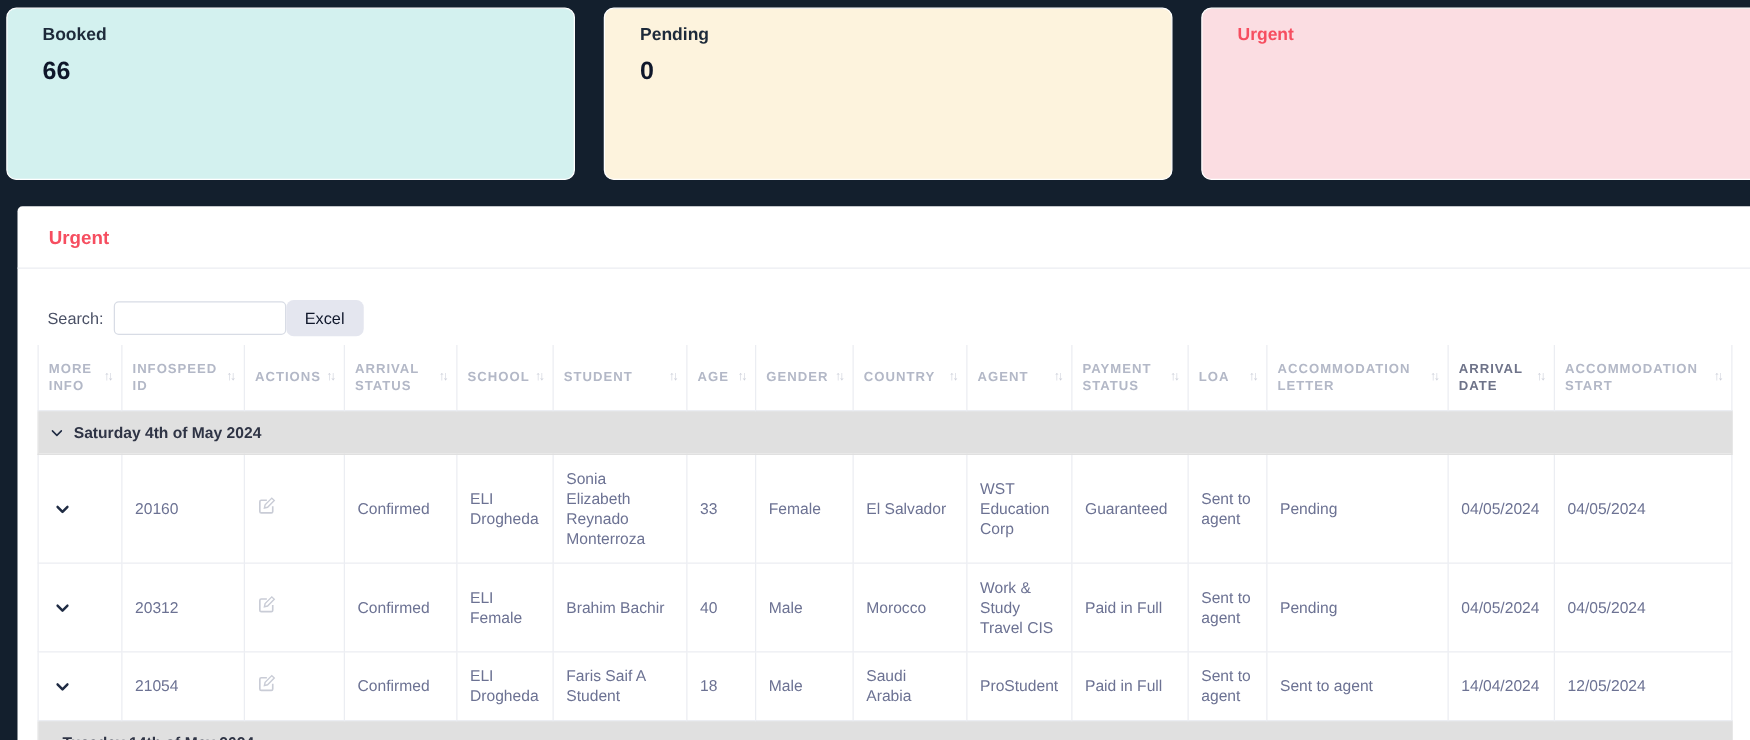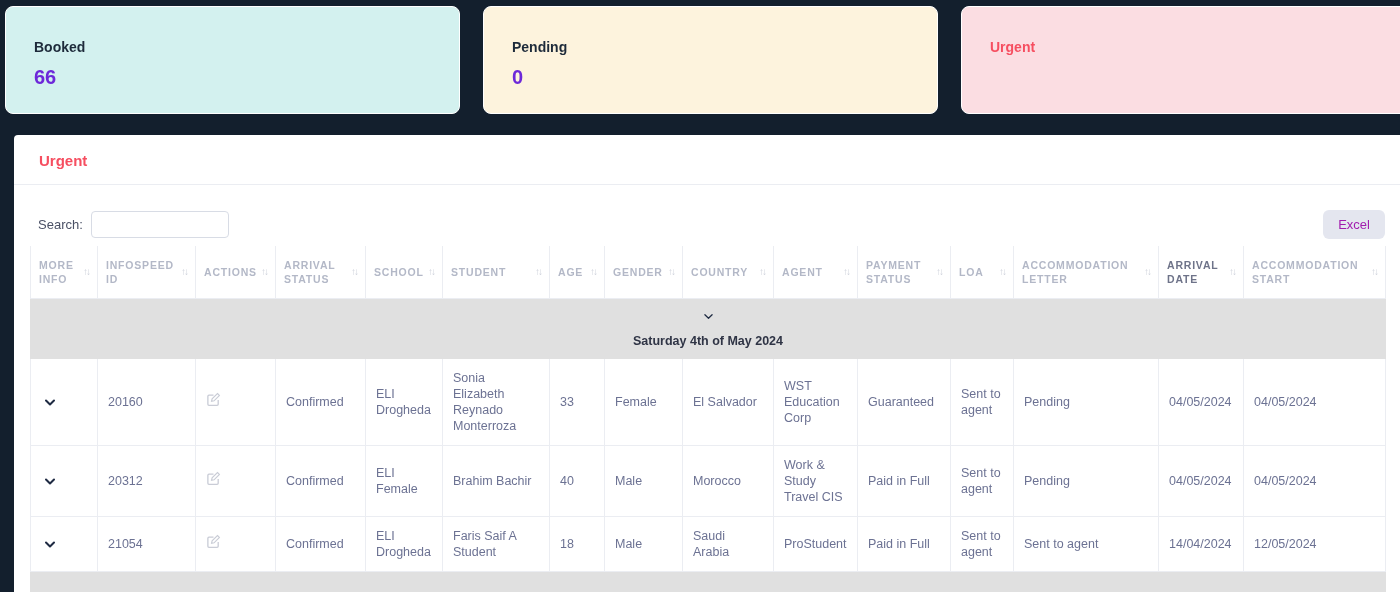--- a/index.html
+++ b/index.html
@@ -12,28 +12,28 @@
 
   
   .cards {
     display:flex;
     gap:23px;
     padding:6px 0 0 5px;
     width:1440px;
   }
   .card {
     flex:0 0 455px;
-    height:108px;
+    height:138px;
     border-radius:8px;
     border:1px solid #ffffff;
-    padding:32px 28px;
+    padding:12px 28px;
     cursor:pointer;
   }
   .card .card-label { font-size:14px; font-weight:700; color:#1d2a3a; }
-  .card .card-value { font-size:20px; font-weight:700; color:#6d28d9; margin-top:11px; }
+  .card .card-value { font-size:20px; font-weight:700; color:#0f172a; margin-top:11px; }
   .card.urgent .card-label { color:#f64e60; }
 
   
   .panel {
     margin:21px 0 0 14px;
     width:1386px;
     height:457px;
     background:#ffffff;
     border-radius:4px 0 0 0;
   }
@@ -41,41 +41,40 @@
     padding:17px 25px 15px 25px;
     border-bottom:1px solid #ebedf2;
   }
   .panel-title { font-size:15px; font-weight:700; color:#f64e60; }
 
   .panel-body { padding:25px 15px 0 16px; }
 
   .toolbar {
     display:flex;
     align-items:center;
-    justify-content:space-between;
     margin:0 0 7px 8px;
   }
   .search-wrap { display:flex; align-items:center; gap:8px; }
   .search-label { font-size:13px; color:#4a5065; }
   .search-input {
     width:138px; height:27px;
     border:1px solid #d8dce5;
     border-radius:4px;
     font-size:13px;
     padding:0 8px;
     color:#4a5065;
     outline:none;
   }
   .excel-btn {
     background:#e4e6ef;
     border:none;
     border-radius:6px;
     padding:7px 15px;
     font-size:13px;
-    color:#a21caf;
+    color:#0f172a;
     font-family:"Liberation Sans", sans-serif;
     cursor:pointer;
   }
 
   
   table { border-collapse:collapse; table-layout:fixed; width:1355px; }
   th, td { border:1px solid #ebedf2; }
   thead th {
     font-size:10.5px;
     font-weight:700;
@@ -108,21 +107,21 @@
     line-height:1.28;
     background:#ffffff;
     word-wrap:break-word;
   }
   tr.group-row td {
     background:#e0e0e0;
     border:1px solid #e0e0e0;
     padding:9px 10px;
     height:33px;
   }
-  .group-inner { display:flex; align-items:center; gap:9px; cursor:pointer;flex-direction:column; }
+  .group-inner { display:flex; align-items:center; gap:9px; cursor:pointer; }
   .group-label { font-size:12.5px; font-weight:700; color:#2f3445; }
   td.cell-more { text-align:left; padding-left:14px; }
   .chev { cursor:pointer; display:inline-block; }
   .edit-btn { cursor:pointer; display:inline-block; }
 </style>
 </head>
 <body>
 
 <div class="cards">
   <div class="card" style="background: rgb(211, 241, 239);">

